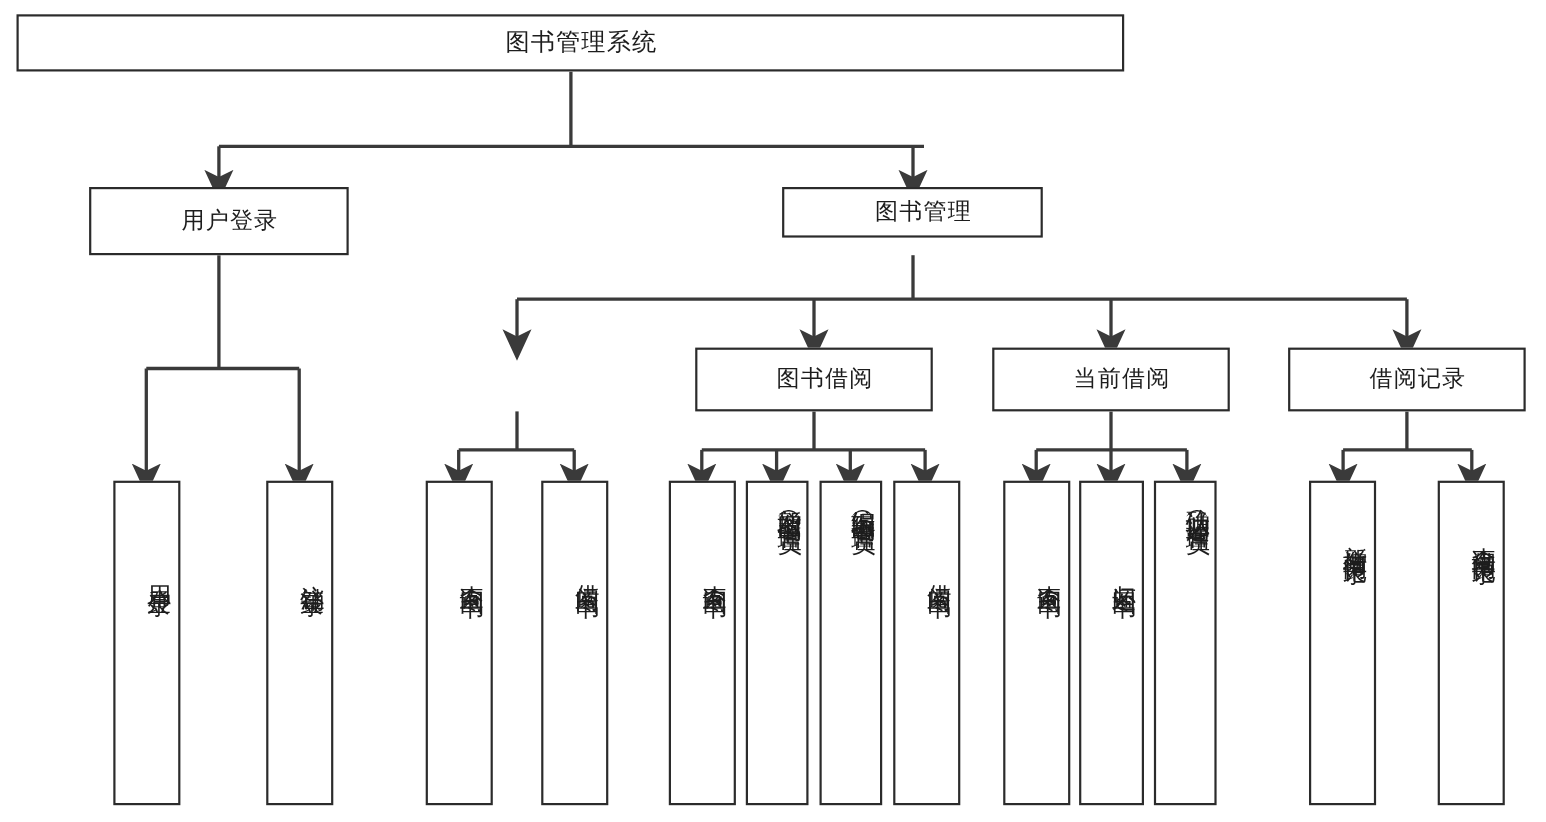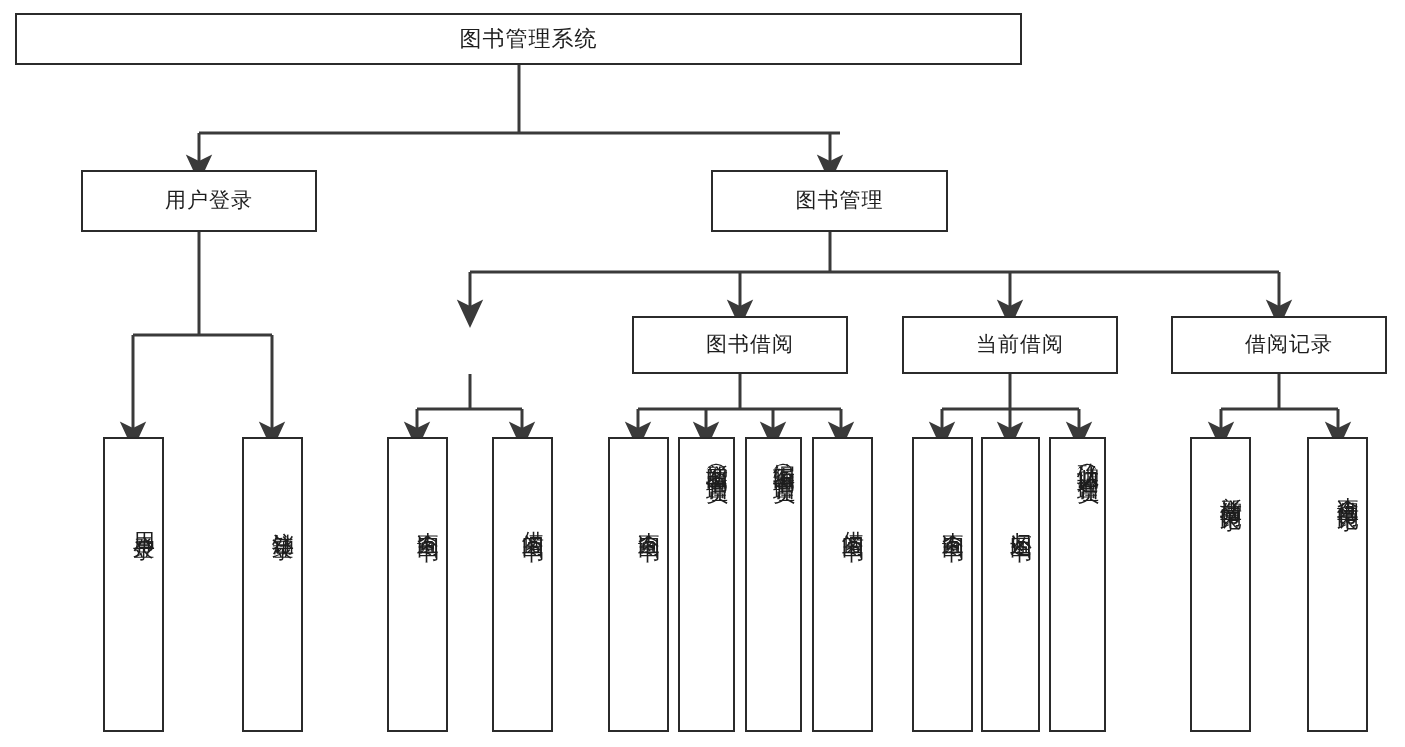--- a/index.html
+++ b/index.html
@@ -128,21 +128,21 @@
   </svg>
 
   <div class="node h root" style="left:15px; top:13px; width:1007px; height:52px;">
     <span class="node-label">图书管理系统</span>
   </div>
 
   <div class="node h" style="left:81px; top:170px; width:236px; height:62px;">
     <span class="node-label">用户登录</span>
   </div>
 
-  <div class="node h" style="left:711px; top:170px; width:237px; height:62px;">
+  <div class="node h" style="left:711px; top:170px; width:237px; height:46px;">
     <span class="node-label">图书管理</span>
   </div>
 
 
   <div class="node h" style="left:902px; top:316px; width:216px; height:58px;">
     <span class="node-label">当前借阅</span>
   </div>
 
   <div class="node h" style="left:632px; top:316px; width:216px; height:58px;">
     <span class="node-label">图书借阅</span>

